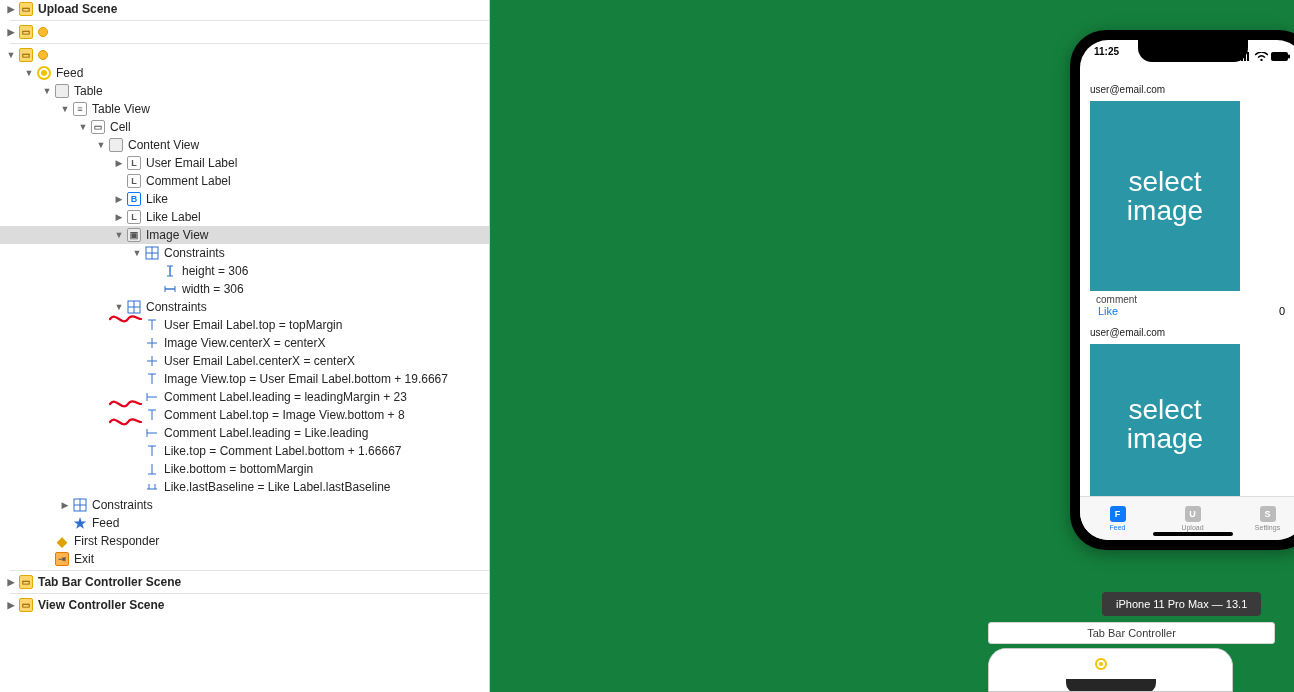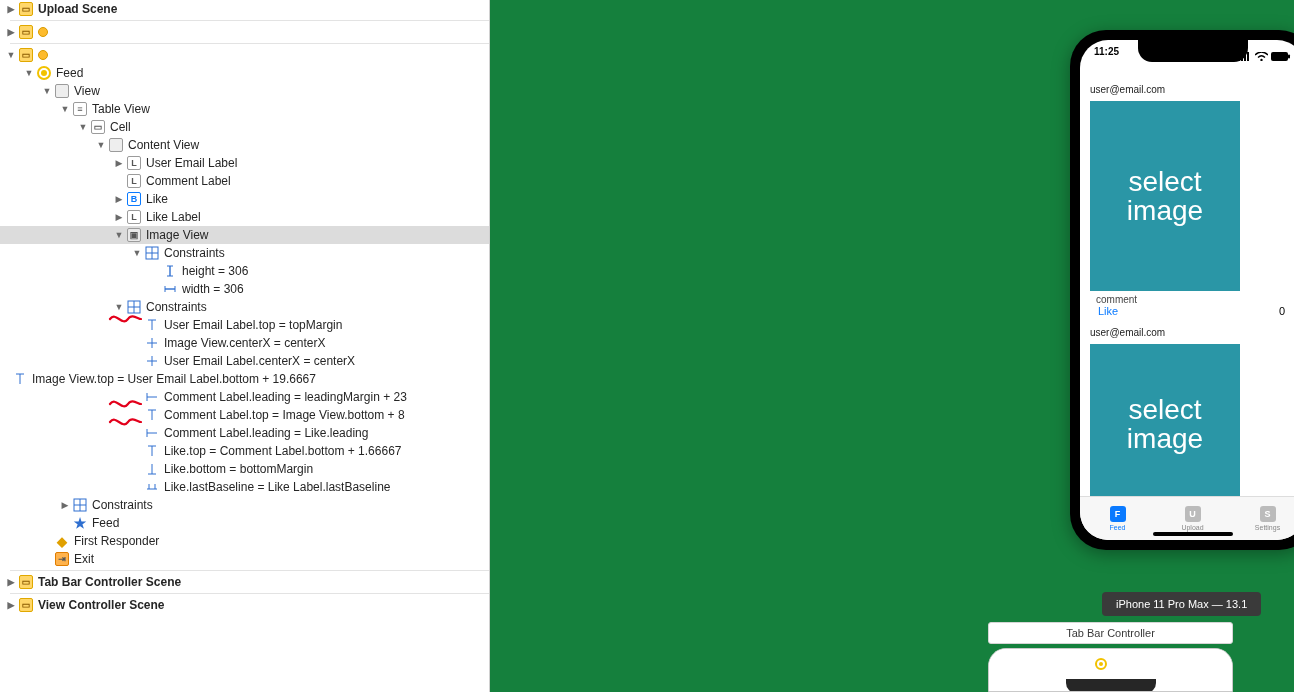--- a/index.html
+++ b/index.html
@@ -110,21 +110,21 @@
           </span>
         </span>
       <span>Feed</span>
     </div>
 
     <div class="row" style="padding-left:42px">
       <span class="disc">▼</span>
       <span class="ic">
           <span class="box-ic gray"></span>
         </span>
-      <span>View</span>
+      <span>Table</span>
     </div>
 
 
     <div class="row" style="padding-left:60px">
       <span class="disc">▼</span>
       <span class="ic">
           <span class="box-ic">≡</span>
         </span>
       <span>Table View</span>
     </div>
@@ -265,21 +265,21 @@
         <span class="ic">
           <span class="con-ic">
             <svg viewBox="0 0 14 14">
               <line x1="7" y1="2" x2="7" y2="12" stroke="#2f6fd0"></line>
               <line x1="2" y1="7" x2="12" y2="7" stroke="#2f6fd0"></line>
             </svg>
           </span>
         </span>
         <span>User Email Label.centerX = centerX</span>
       </div>
-    <div class="row" style="">
+    <div class="row" style="padding-left:132px">
         <span class="disc hidden">▶</span>
         <span class="ic">
           <span class="con-ic">
             <svg viewBox="0 0 14 14">
               <line x1="7" y1="2" x2="7" y2="12" stroke="#2f6fd0"></line>
               <line x1="3" y1="2" x2="11" y2="2" stroke="#2f6fd0"></line>
             </svg>
           </span>
         </span>
         <span>Image View.top = User Email Label.bottom + 19.6667</span>
@@ -479,21 +479,21 @@
           <div class="tab">
               <span class="ti">S</span>
               <span>Settings</span>
             </div>
         </div>
         <div class="homebar"></div>
       </div>
     </div>
     <div class="devlabel">iPhone 11 Pro Max — 13.1</div>
 
-    <div class="pill" style="left:498px; top:622px; width:245px;">
+    <div class="pill" style="left:498px; top:622px; width:287px;">
         <span>Tab Bar Controller</span>
       </div>
 
     <div class="sb2" style="left:498px; top:648px; height:44px;">
       <div class="topbar">
           <span class="dot" style="background:none">
             <span class="circ-ic" style="width:12px;height:12px;border-width:2px">
               <span class="inner" style="width:4px;height:4px"></span>
             </span>
           </span>

